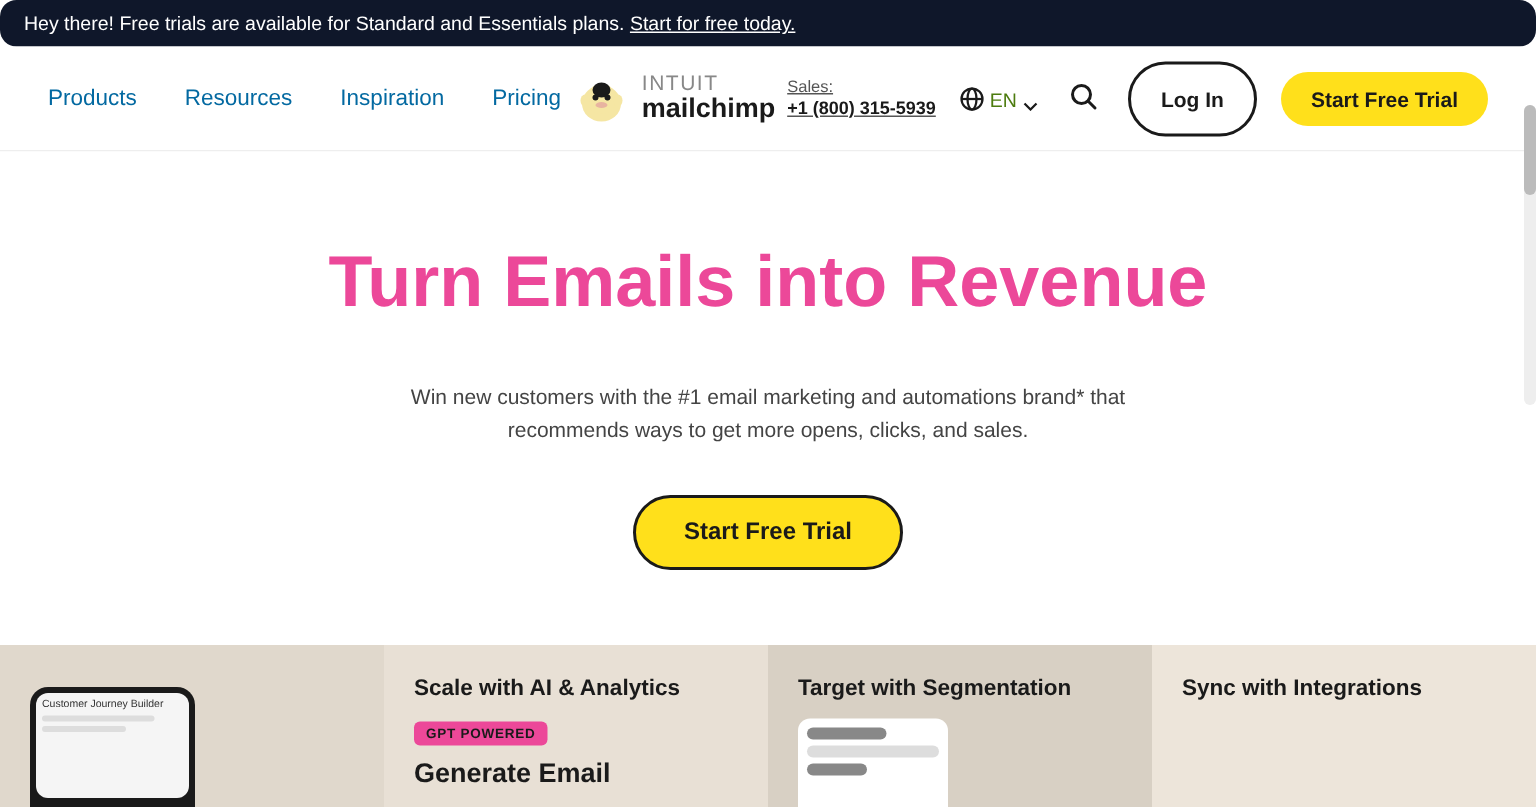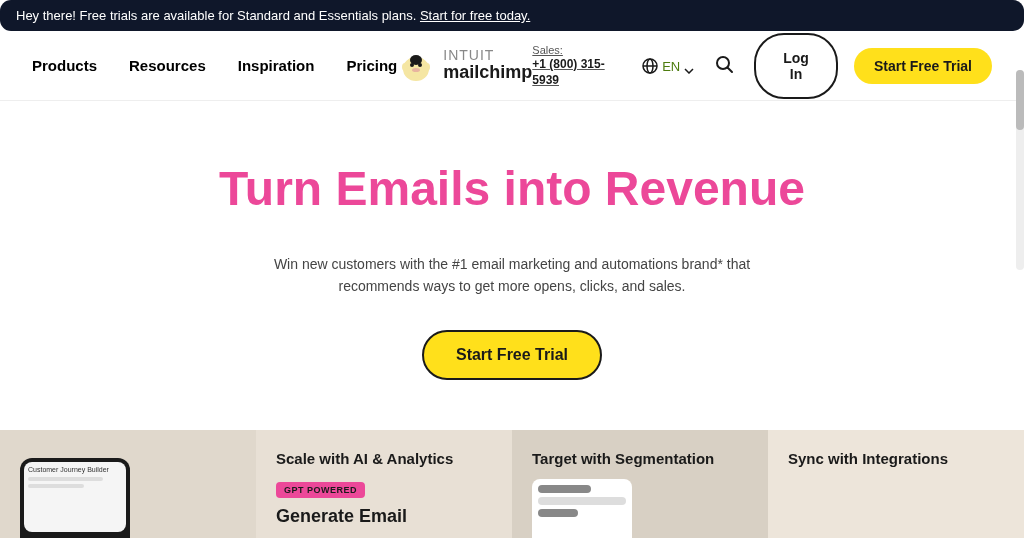--- a/index.html
+++ b/index.html
@@ -28,23 +28,23 @@
       border-bottom: 1px solid #eee;
       background: #fff;
     }
     .nav-links {
       display: flex;
       gap: 32px;
       align-items: center;
     }
     .nav-links a {
       text-decoration: none;
-      color: #000000;
+      color: #0369a1;
       font-size: 15px;
-      font-weight: 700;
+      font-weight: 400;
     }
     .logo-area {
       display: flex;
       align-items: center;
       gap: 8px;
       margin: 0 auto;
     }
     .logo-text {
       display: flex;
       flex-direction: column;

